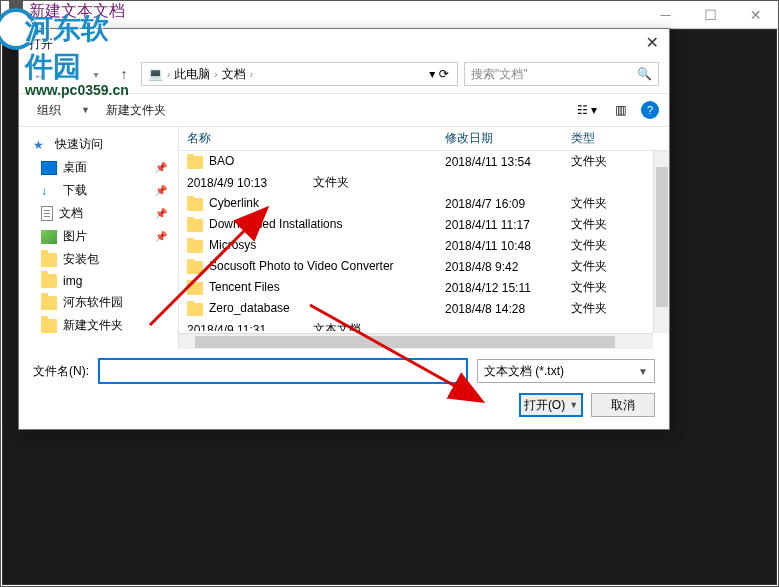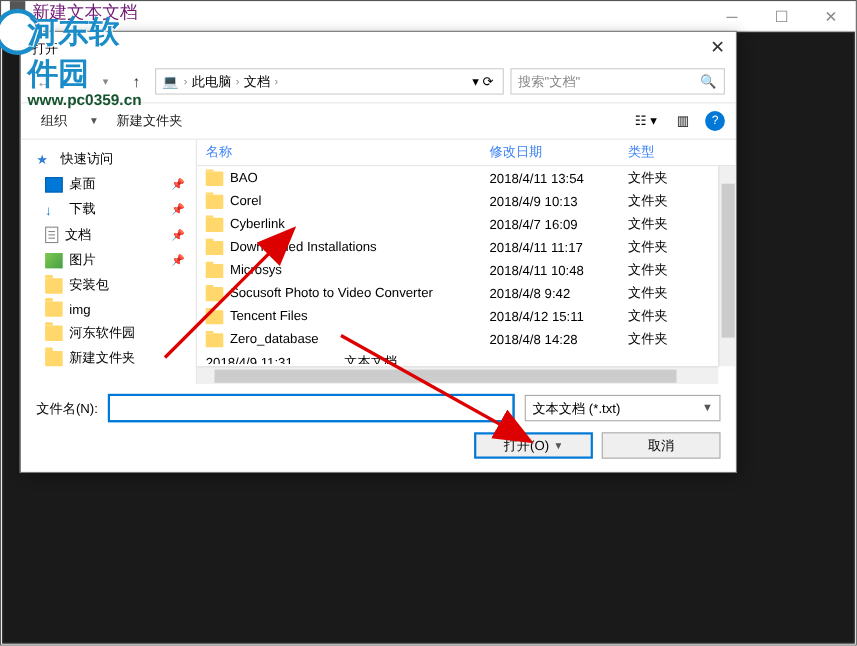--- a/index.html
+++ b/index.html
@@ -48,42 +48,42 @@
 .nicon.folder::before { content: ''; position: absolute; top: -3px; left: 0; width: 7px; height: 3px; background: #ffd76a; border-radius: 1px 1px 0 0; }
 .nicon.desktop { background: #0078d7; border: 1px solid #0060b0; }
 .nicon.download { color: #0078d7; font-weight: bold; }
 .nicon.doc { background: #fff; border: 1px solid #888; position: relative; width: 12px; height: 15px; }
 .nicon.doc::after { content: ''; position: absolute; top: 3px; left: 2px; right: 2px; height: 1px; background: #888; box-shadow: 0 3px 0 #888, 0 6px 0 #888; }
 .nicon.pic { background: linear-gradient(135deg,#7ec850,#46a046); }
 .nicon.txt { background: #fff; border: 1px solid #aaa; width: 12px; height: 15px; position: relative; }
 .nicon.txt::after { content: ''; position: absolute; top: 3px; left: 2px; right: 2px; height: 1px; background: #aaa; box-shadow: 0 3px 0 #aaa, 0 6px 0 #aaa; }
 
 .filelist { flex: 1; position: relative; font-size: 12px; }
-.fl-header { display: flex; border-bottom: 1px solid #e5e5e5; height: 24px; align-items: center; color: #3b82f6; }
+.fl-header { display: flex; border-bottom: 1px solid #e5e5e5; height: 24px; align-items: center; color: #0c4a6e; }
 .fl-header > div { padding: 0 8px; }
 .col-name { width: 258px; }
 .col-date { width: 126px; }
 .col-type { width: 80px; }
 .fl-body { height: 180px; overflow: hidden; position: relative; }
 .fl-row { display: flex; height: 21px; align-items: center; }
 .fl-row > div { padding: 0 8px; white-space: nowrap; overflow: hidden; }
 .fl-row .ricon { width: 16px; height: 13px; margin-right: 6px; flex-shrink: 0; display: inline-block; vertical-align: middle; }
 .fl-scroll-h { position: absolute; bottom: 0; left: 0; right: 16px; height: 16px; background: #f0f0f0; border-top: 1px solid #ddd; }
 .fl-scroll-h .thumb { position: absolute; left: 16px; top: 2px; width: 420px; height: 12px; background: #ccc; }
 .fl-scroll-v { position: absolute; top: 24px; right: 0; bottom: 16px; width: 16px; background: #f0f0f0; border-left: 1px solid #ddd; }
 .fl-scroll-v .thumb { position: absolute; top: 16px; left: 2px; width: 12px; height: 140px; background: #ccc; }
 
 .bottom { padding: 10px 14px 12px 14px; }
 .fn-row { display: flex; align-items: center; gap: 6px; margin-bottom: 10px; }
 .fn-label { font-size: 12px; }
 .fn-input { flex: 1; height: 24px; border: 1px solid #0078d7; outline: 2px solid #0078d7; outline-offset: -1px; padding: 0 6px; font-size: 12px; margin: 0 4px; }
 .fn-type { width: 178px; height: 24px; border: 1px solid #aaa; font-size: 12px; padding: 0 6px; display: flex; align-items: center; }
 .fn-type .dd { margin-left: auto; color: #555; font-size: 10px; }
 .btn-row { display: flex; justify-content: flex-end; gap: 8px; }
-.btn { width: 108px; height: 24px; border: 1px solid #aaa; background: #efefef; font-size: 12px; display: flex; align-items: center; justify-content: center; cursor: pointer; }
+.btn { width: 64px; height: 24px; border: 1px solid #aaa; background: #efefef; font-size: 12px; display: flex; align-items: center; justify-content: center; cursor: pointer; }
 .btn.primary { border: 2px solid #0078d7; }
 .btn .dd { font-size: 9px; margin-left: 4px; color: #555; }
 
 .arrow { position: absolute; z-index: 100; pointer-events: none; }
 </style>
 </head>
 <body>
 
 <div class="outer-window">
   <div class="outer-title">
@@ -199,21 +199,20 @@
         <div class="col-date">修改日期</div>
         <div class="col-type">类型</div>
       </div>
       <div class="fl-body" id="fl-body">
           <div class="fl-row">
             <div class="col-name"><span class="ricon nicon folder"></span><span>BAO</span></div>
             <div class="col-date">2018/4/11 13:54</div>
             <div class="col-type">文件夹</div>
           </div>
           <div class="fl-row">
-            <div class="col-name"><span class="ricon nicon folder"></span><span>Corel</span></div>
             <div class="col-date">2018/4/9 10:13</div>
             <div class="col-type">文件夹</div>
           </div>
           <div class="fl-row">
             <div class="col-name"><span class="ricon nicon folder"></span><span>Cyberlink</span></div>
             <div class="col-date">2018/4/7 16:09</div>
             <div class="col-type">文件夹</div>
           </div>
           <div class="fl-row">
             <div class="col-name"><span class="ricon nicon folder"></span><span>Downloaded Installations</span></div>

